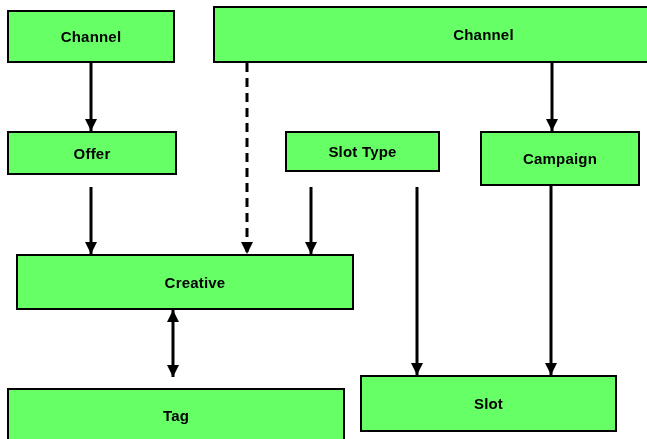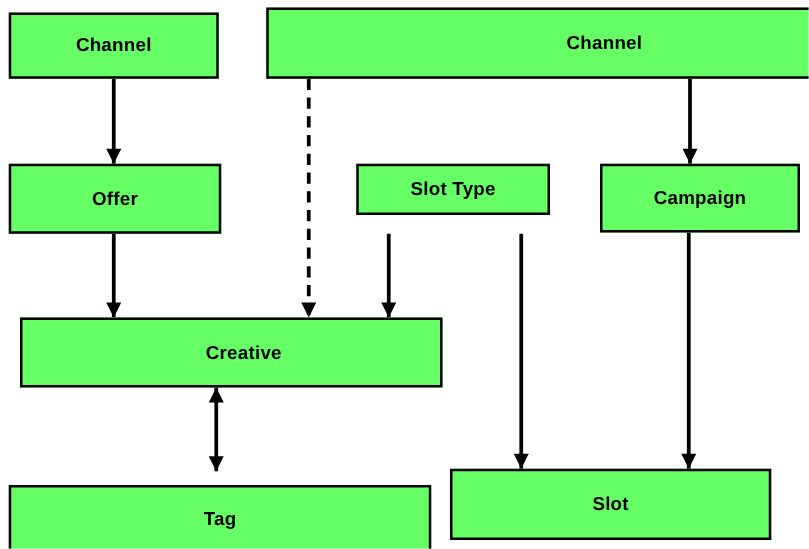--- a/index.html
+++ b/index.html
@@ -41,21 +41,21 @@
     font-weight: bold;
     font-size: 15px;
     display: flex;
     align-items: center;
     justify-content: center;
     text-align: center;
     letter-spacing: 0.2px;
   }
   .node-campaign  { left: 7px;   top: 10px;  width: 168px; height: 53px; }
   .node-channel   { left: 213px; top: 6px;   width: 511px; height: 57px; padding-left: 30px; }
-  .node-offer     { left: 7px;   top: 131px; width: 170px; height: 56px; }
+  .node-offer     { left: 7px;   top: 131px; width: 170px; height: 44px; }
   .node-slot_type { left: 285px; top: 131px; width: 155px; height: 41px; }
   .node-placement { left: 480px; top: 131px; width: 160px; height: 55px; }
   .node-creative  { left: 16px;   top: 254px; width: 338px; height: 56px; padding-left: 20px; }
   .node-tag       { left: 7px;   top: 377px; width: 338px; height: 54px; margin-top: 11px; }
   .node-slot      { left: 360px; top: 375px; width: 257px; height: 57px; }
 </style>
 </head>
 <body>
 
 <div class="diagram-canvas">

